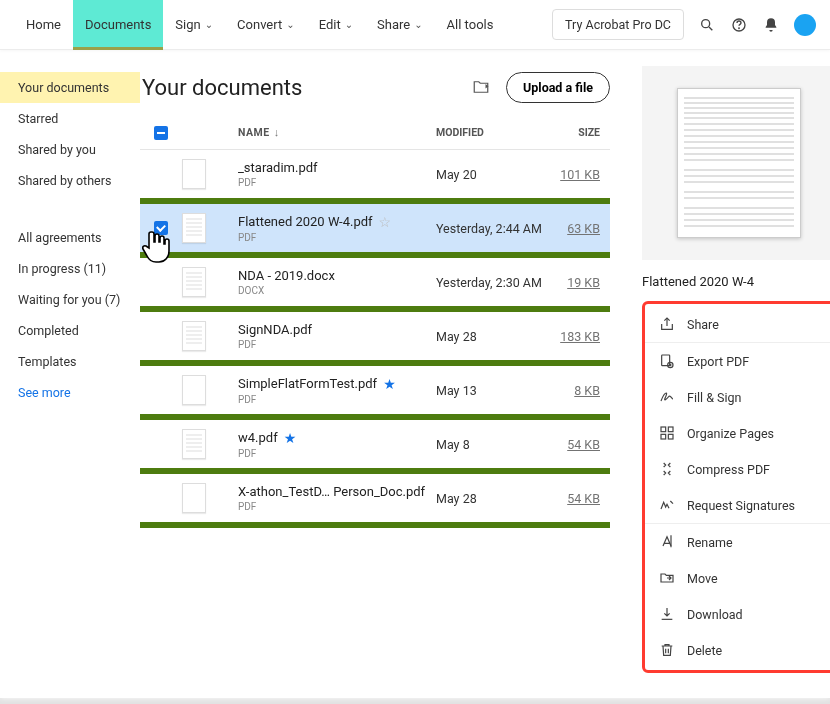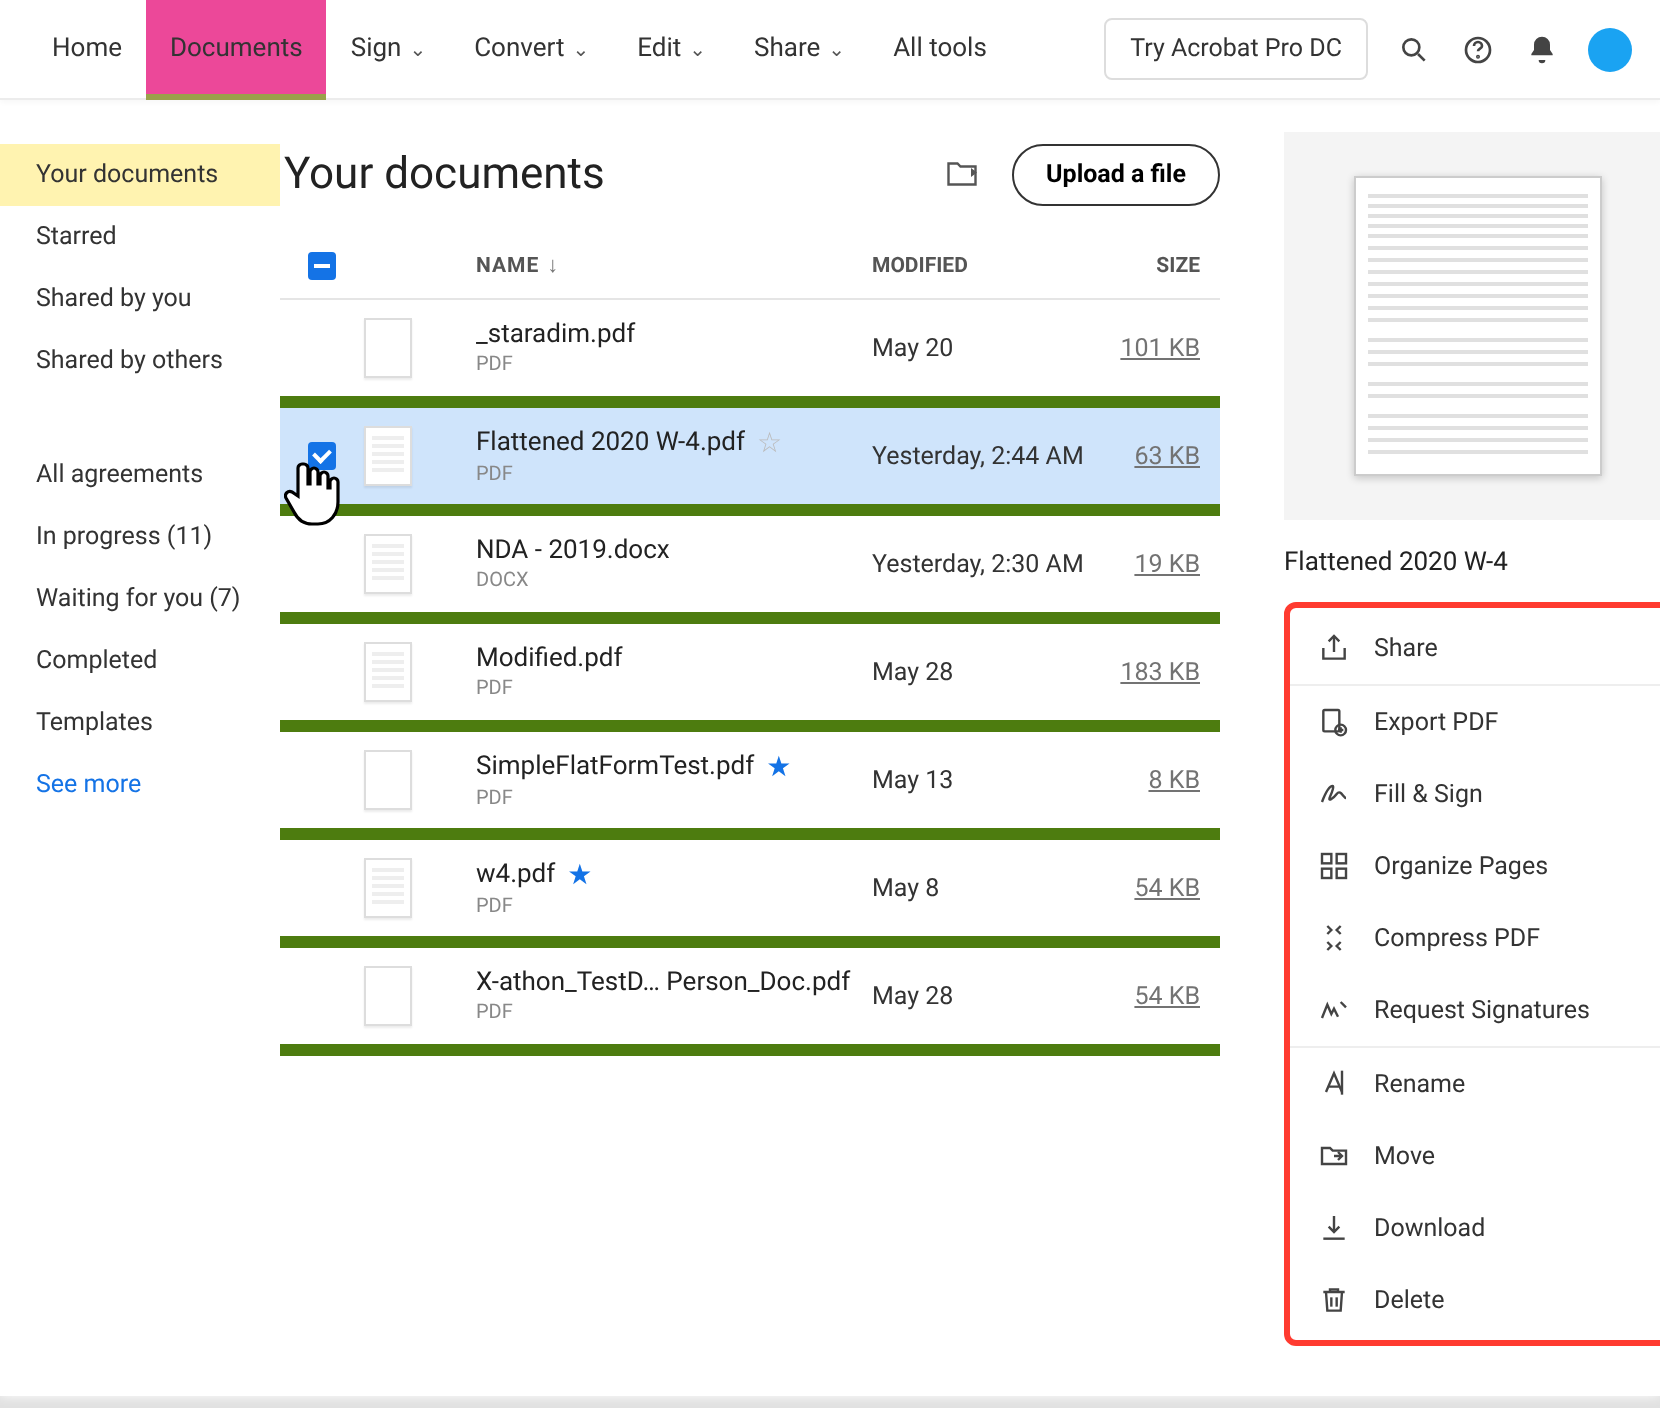--- a/index.html
+++ b/index.html
@@ -4,21 +4,21 @@
 <style>
   * { box-sizing: border-box; margin: 0; padding: 0; font-family: -apple-system, BlinkMacSystemFont, "Segoe UI", Roboto, Arial, sans-serif; }
   body { background: #fff; width: 830px; height: 704px; overflow: hidden; position: relative; }
 
   
   .header { height: 50px; display: flex; align-items: center; padding: 0 14px; border-bottom: 1px solid #ececec; box-shadow: 0 1px 3px rgba(0,0,0,0.04); }
   .header .logo-wrap { display: flex; align-items: center; gap: 6px; margin-right: 28px; }
   .header .brand { font-weight: 700; font-size: 13px; }
   .nav { display: flex; align-items: stretch; height: 50px; }
   .nav-item { display: flex; align-items: center; padding: 0 12px; font-size: 13px; color: #333; cursor: pointer; position: relative; }
-  .nav-item.active { background: #ec4899; }
+  .nav-item.active { background: #5eead4; }
   .nav-item.active::after { content: ""; position: absolute; left: 0; right: 0; bottom: 0; height: 3px; background: #9aa14a; }
   .nav-item .caret { margin-left: 4px; font-size: 10px; color: #555; }
   .header-right { margin-left: auto; display: flex; align-items: center; gap: 14px; }
   .try-btn { border: 1px solid #ddd; padding: 7px 12px; border-radius: 4px; font-size: 12.5px; color: #333; cursor: pointer; background: #fff; }
   .hicon { width: 18px; height: 18px; color: #444; cursor: pointer; display: inline-flex; align-items: center; justify-content: center; }
   .avatar { width: 22px; height: 22px; border-radius: 50%; background: #1aa3f2; }
 
   
   .sidebar { position: absolute; left: 0; top: 52px; width: 140px; padding-top: 20px; }
   .sidebar .sitem { padding: 8px 12px 8px 18px; font-size: 12.5px; color: #333; cursor: pointer; }
@@ -237,21 +237,21 @@
       </div>
       <div class="row">
         <div class="col-check">
           <div class="chk"></div>
         </div>
         <div class="col-thumb">
           <div class="thumb lines"></div>
         </div>
         <div style="flex: 1 1 0%;">
           <div class="fname">
-            <span>Modified.pdf</span>
+            <span>SignNDA.pdf</span>
           </div>
           <div class="ftype">PDF</div>
         </div>
         <div class="fmod">May 28</div>
         <div class="fsize">183 KB</div>
       </div>
       <div class="row">
         <div class="col-check">
           <div class="chk"></div>
         </div>

